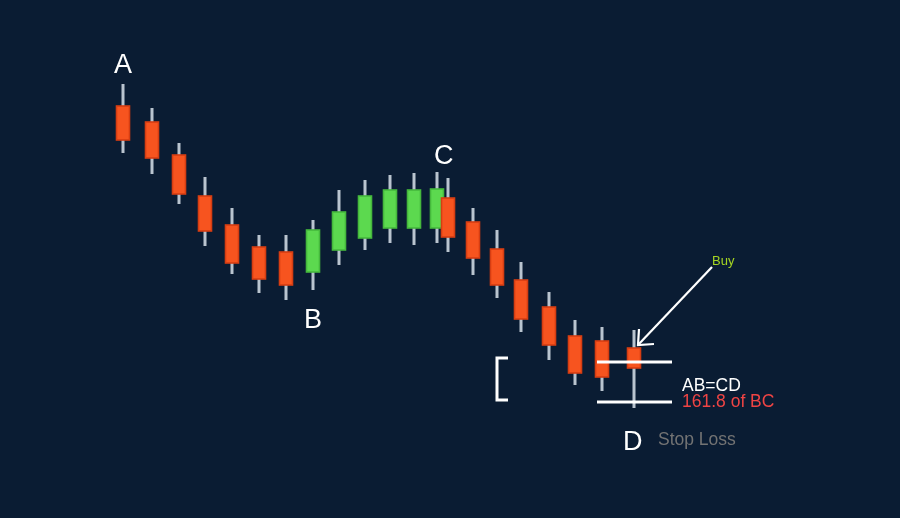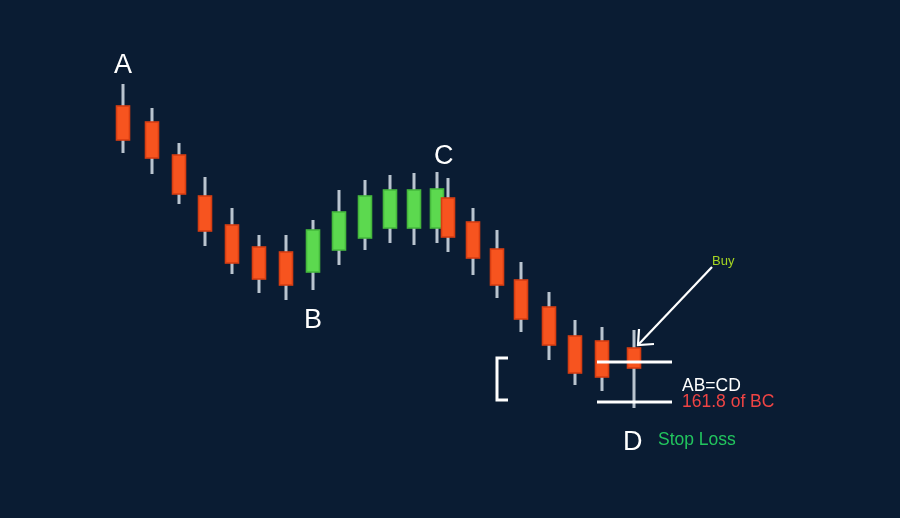--- a/index.html
+++ b/index.html
@@ -56,21 +56,21 @@
     left: 682px;
     top: 393px;
   }
   #label-buy {
     color: #a4d422;
     font-size: 13px;
     left: 712px;
     top: 254px;
   }
   #label-stoploss {
-    color: #22c55e;
+    color: #737373;
     font-size: 17.5px;
     left: 658px;
     top: 431px;
   }
   #label-a { left: 114px; top: 51px; }
   #label-b { left: 304px; top: 306px; }
   #label-c { left: 434px; top: 142px; }
   #label-d { left: 623px; top: 428px; }
 </style>
 </head>

